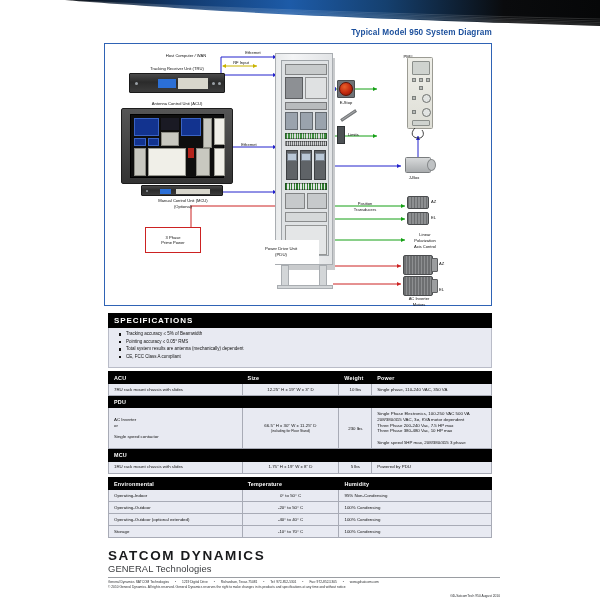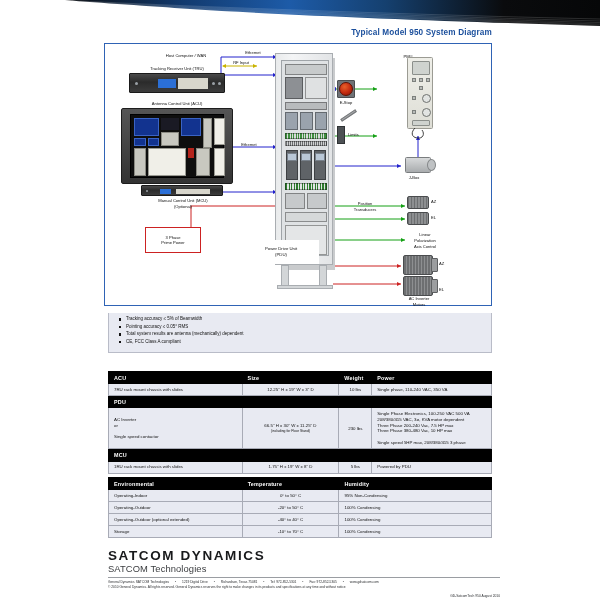--- a/index.html
+++ b/index.html
@@ -394,20 +394,21 @@
     <div class="motor-cap" style="left:326px; top:214px; width:7px; height:14px;"></div>
     <div class="motor" style="left:298px; top:232px; width:30px; height:20px;"></div>
     <div class="motor-cap" style="left:326px; top:235px; width:7px; height:14px;"></div>
     <div class="dgm" style="left:334px; top:217px; width:14px; text-align:left;">AZ</div>
     <div class="dgm" style="left:334px; top:243px; width:14px; text-align:left;">EL</div>
     <div class="dgm" style="left:288px; top:252px; width:52px;">AC Inverter</div>
     <div class="dgm" style="left:288px; top:258px; width:52px;">Motors</div>
   </div>
 
   <div class="spec-wrap">
+    <div class="spec-head">SPECIFICATIONS</div>
     <div class="spec-body">
       <ul>
         <li>Tracking accuracy ≤ 5% of Beamwidth</li>
         <li>Pointing accuracy ≤ 0.05° RMS</li>
         <li>Total system results are antenna (mechanically) dependent</li>
         <li>CE, FCC Class A compliant</li>
       </ul>
     </div>
   </div>
 
@@ -501,21 +502,21 @@
       <tr class="dat-row">
         <td>Storage</td>
         <td class="c-center">-10° to 70° C</td>
         <td>100% Condensing</td>
       </tr>
     </tbody>
   </table>
 
   <div class="footer">
     <div class="gd-logo">SATCOM DYNAMICS</div>
-    <div class="gd-sub">SATCOM Technologies</div>
+    <div class="gd-sub">GENERAL Technologies</div>
     <div class="gd-rule"></div>
     <div class="legal">
       <span>General Dynamics SATCOM Technologies</span>
       <span class="sep">•</span>
       <span>1219 Digital Drive</span>
       <span class="sep">•</span>
       <span>Richardson, Texas 75081</span>
       <span class="sep">•</span>
       <span>Tel: 972-852-5301</span>
       <span class="sep">•</span>

